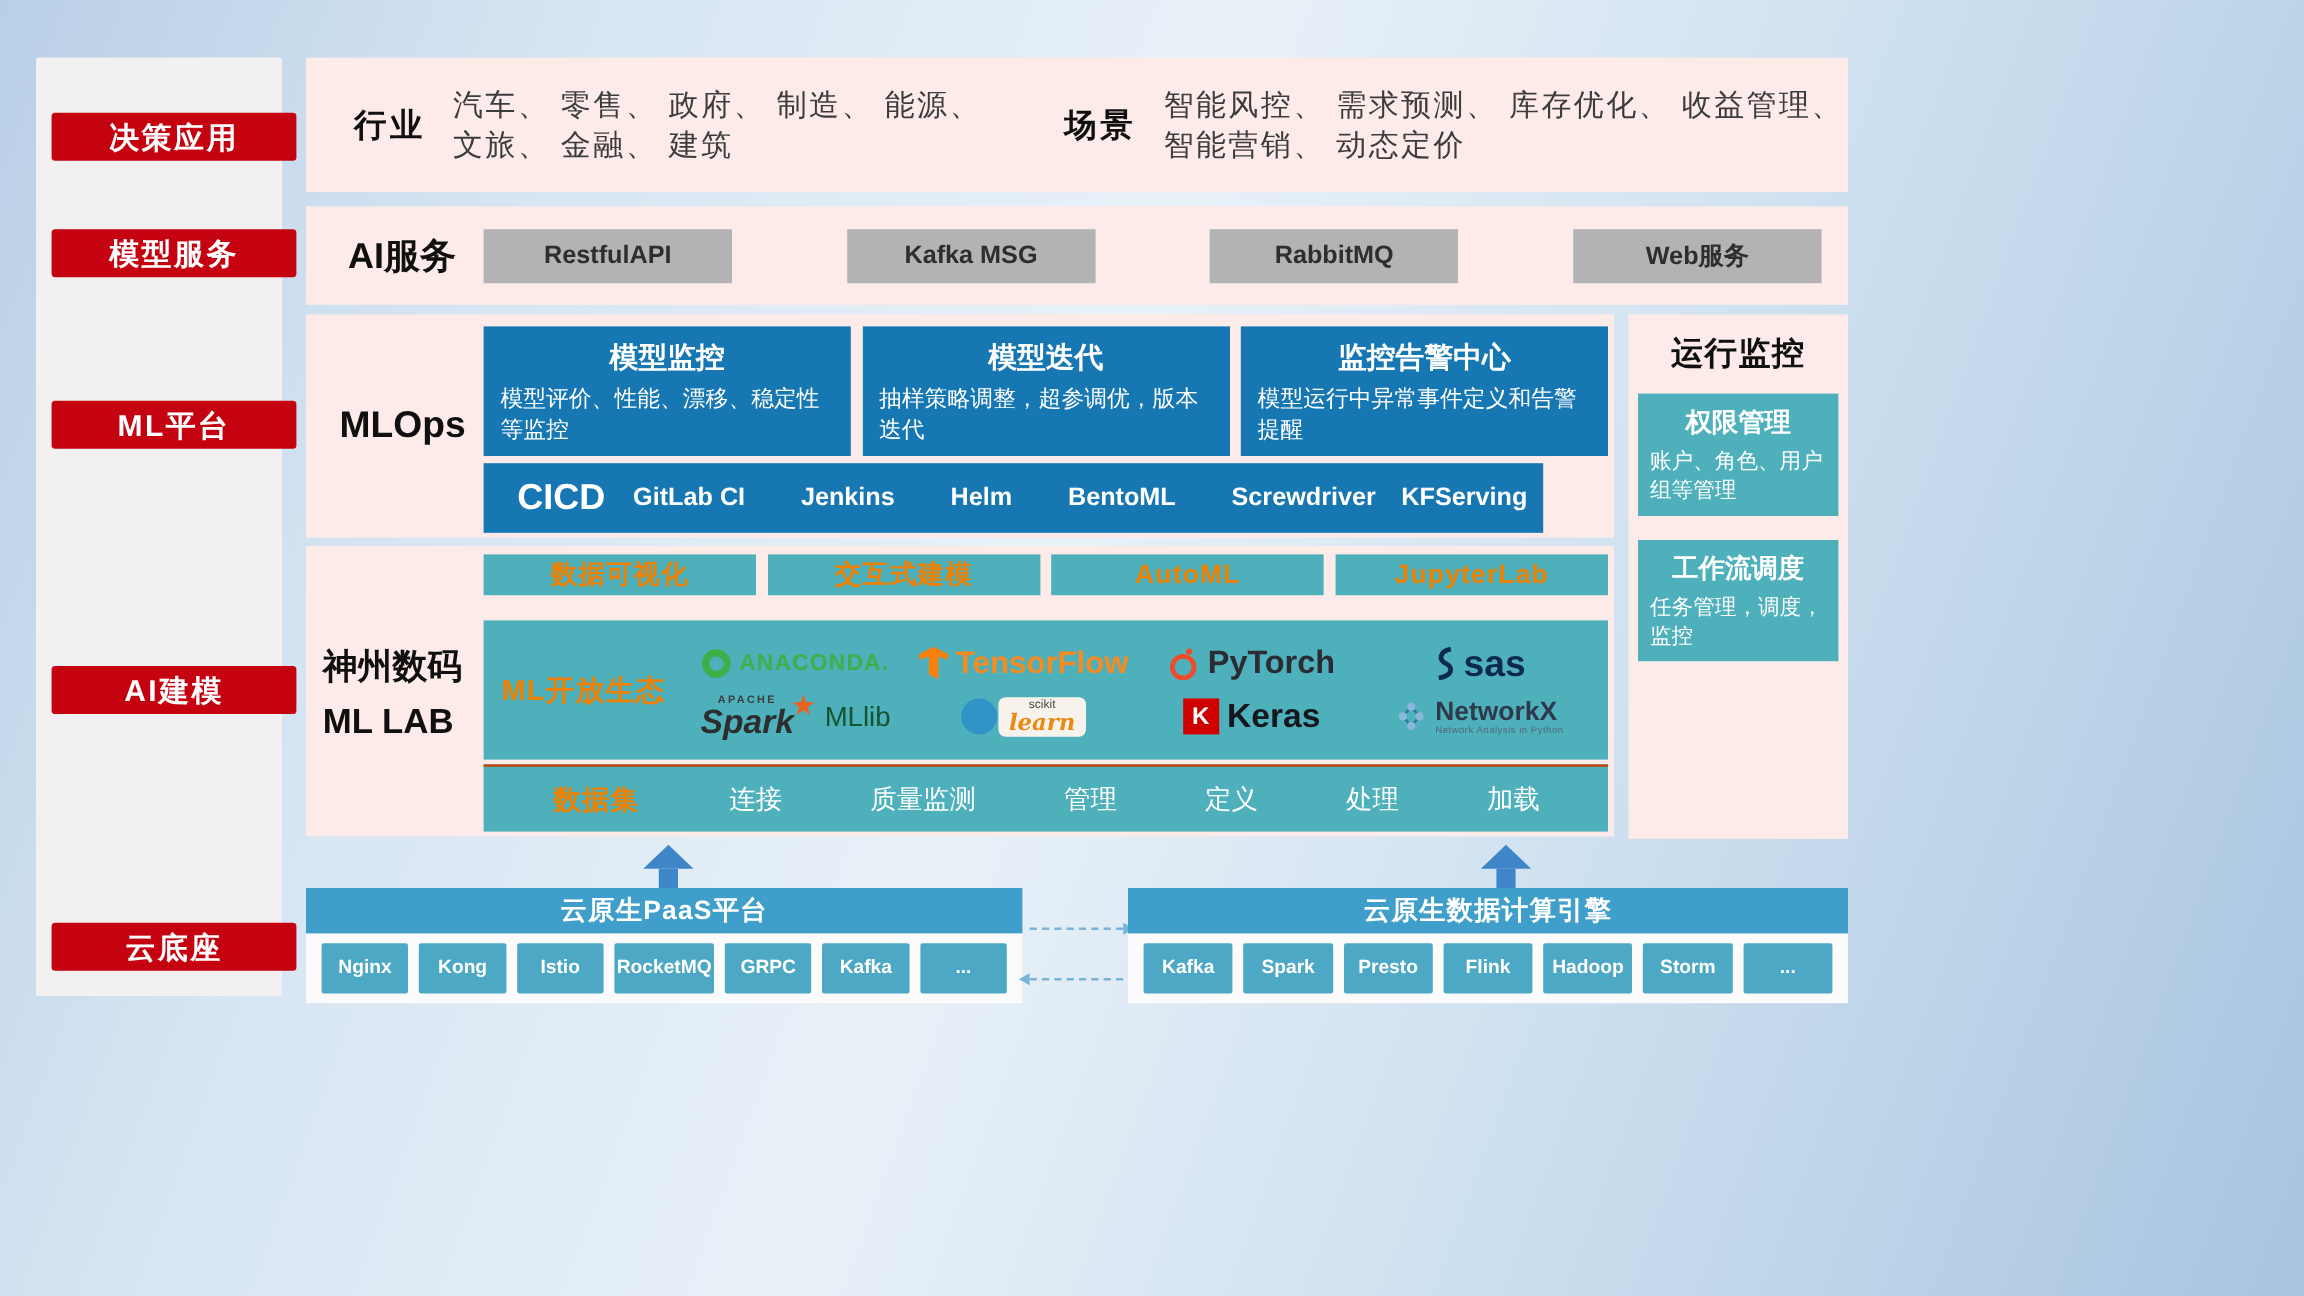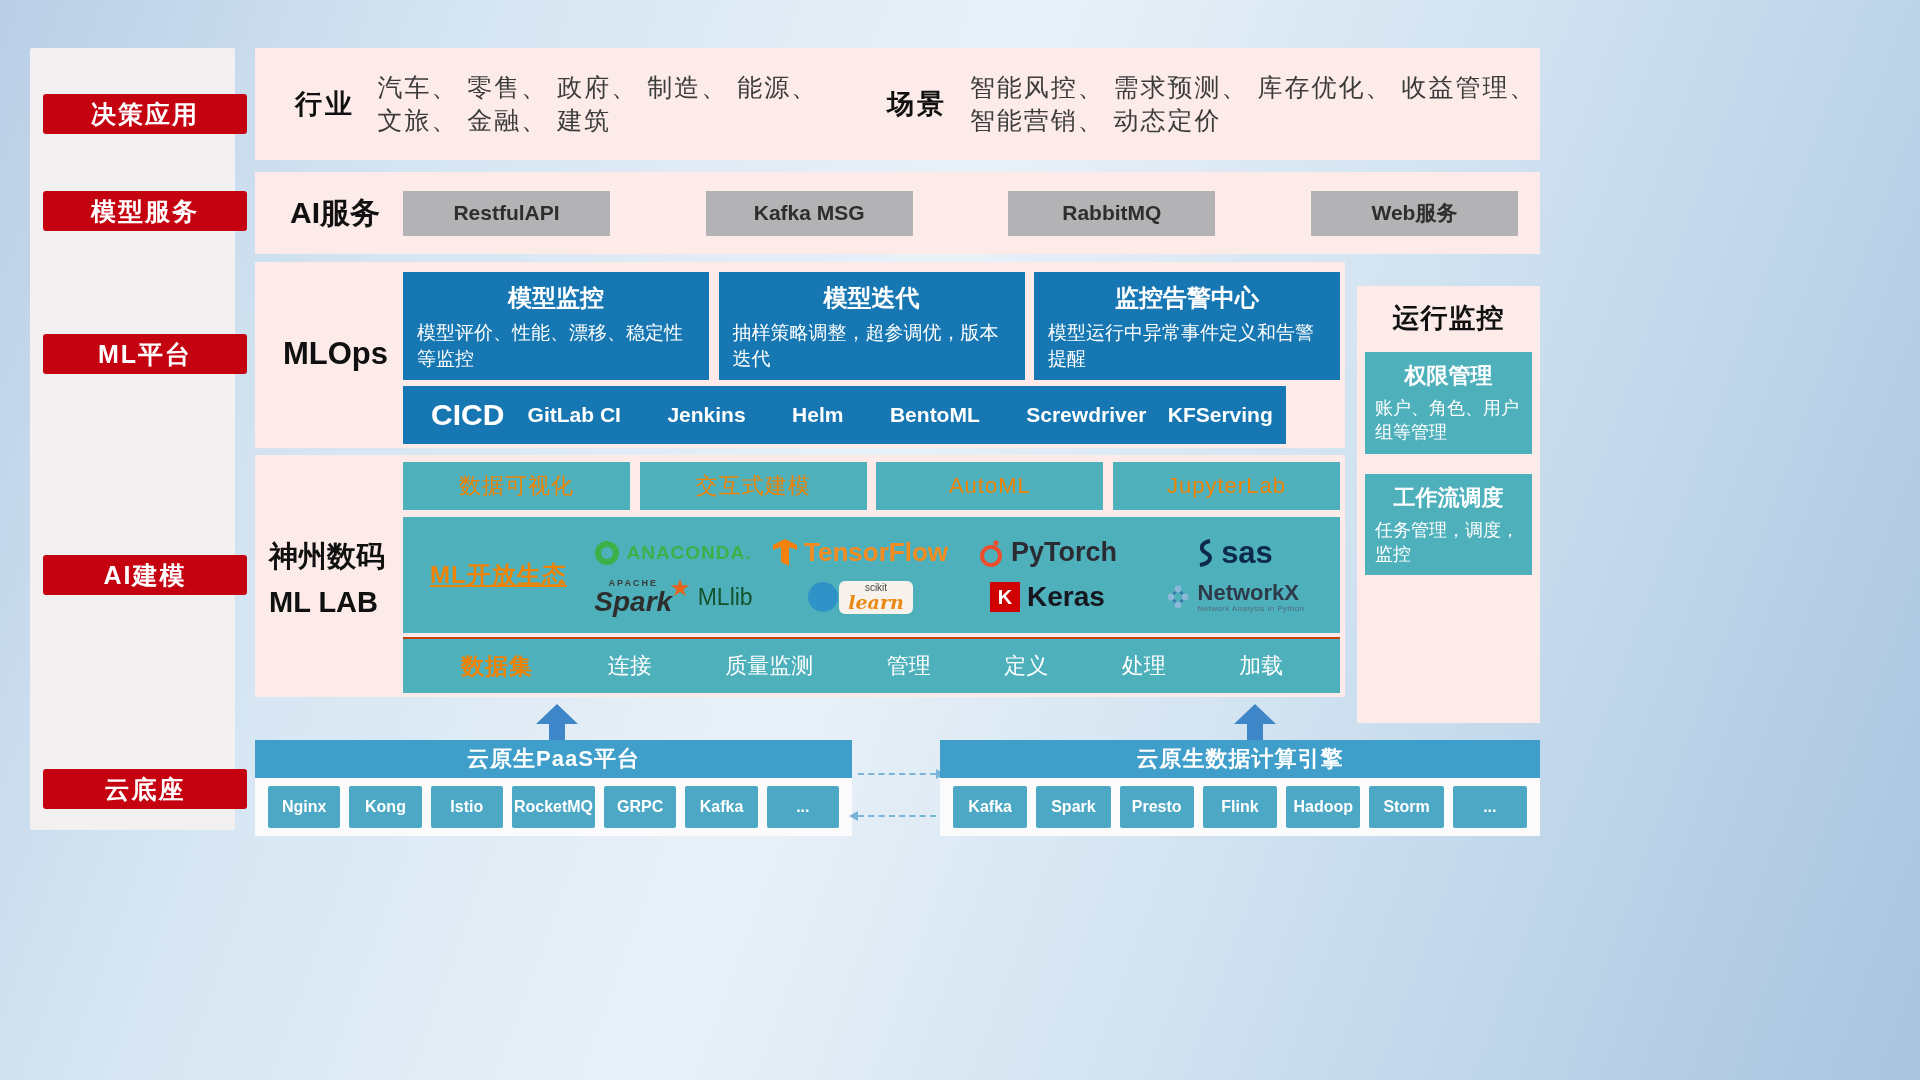--- a/index.html
+++ b/index.html
@@ -34,35 +34,35 @@
   .mlops-card { width:306px; height:108px; background:#1677b3; color:#fff; padding:10px 14px; }
   .mlops-card-title { text-align:center; font-weight:bold; font-size:24px; margin-bottom:6px; }
   .mlops-card-desc { font-size:19px; line-height:1.35; }
   .cicd-bar { position:absolute; left:148px; top:124px; width:883px; height:58px; background:#1677b3;
     display:flex; align-items:center; color:#fff; }
   .cicd-label { font-weight:bold; font-size:30px; margin-left:28px; }
   .cicd-items { flex:1; display:flex; justify-content:space-around; align-items:center; }
   .cicd-item { font-weight:bold; font-size:21px; max-width:95px; text-align:center; line-height:1.1; }
 
   
-  .monitor { left:1357px; top:262px; width:183px; height:437px;margin-top:24px; }
+  .monitor { left:1357px; top:262px; width:183px; height:437px; }
   .monitor-title { text-align:center; font-weight:bold; font-size:27px; color:#101010; margin-top:14px; letter-spacing:1px; }
   .monitor-box { width:167px; margin:16px auto 0 auto; background:#4db0bb; color:#fff; padding:9px 10px; }
   .monitor-box + .monitor-box { margin-top:20px; }
   .monitor-box-title { text-align:center; font-weight:bold; font-size:22px; margin-bottom:5px; }
   .monitor-box-desc { font-size:18px; line-height:1.35; }
 
   
   .mllab { left:255px; top:455px; width:1090px; height:242px; }
   .mllab-label { position:absolute; left:14px; top:78px; width:132px; font-weight:bold; font-size:29px; color:#101010; line-height:1.6; }
   .tools-row { position:absolute; left:148px; top:7px; width:937px; display:flex; justify-content:space-between; }
-  .tool-btn { width:227px; height:48px; background:#4db0bb; color:#ef8200; font-weight:normal; font-size:22px;
+  .tool-btn { width:227px; height:34px; background:#4db0bb; color:#ef8200; font-weight:bold; font-size:22px;
     display:flex; align-items:center; justify-content:center; letter-spacing:1px; }
   .eco-box { position:absolute; left:148px; top:62px; width:937px; height:116px; background:#4db0bb; display:flex; align-items:center; }
-  .eco-label { color:#ef8200; font-weight:bold; font-size:24px; margin-left:27px; width:150px; letter-spacing:1px;text-decoration:underline; }
+  .eco-label { color:#ef8200; font-weight:bold; font-size:24px; margin-left:15px; width:150px; letter-spacing:1px; }
   .eco-logos { flex:1; display:grid; grid-template-columns:repeat(4,1fr); row-gap:8px; align-items:center; padding-right:12px; }
   .logo { display:flex; align-items:center; justify-content:center; gap:7px; }
   .ana-ring { width:24px; height:24px; border-radius:50%; border:6px solid #3eb049; }
   .ana-text { color:#3eb049; font-weight:bold; font-size:19px; letter-spacing:1px; }
   .tf-text { color:#f68b1f; font-weight:bold; font-size:26px; }
   .pt-text { color:#2b2b33; font-weight:bold; font-size:27px; }
   .sas-text { color:#0e2a4a; font-weight:bold; font-size:31px; }
   .spark-col { display:flex; flex-direction:column; align-items:center; line-height:1; }
   .spark-apache { font-size:9px; letter-spacing:2px; color:#3c3c3c; font-weight:bold; }
   .spark-word { font-size:28px; font-weight:bold; font-style:italic; color:#2d2d2d; }

